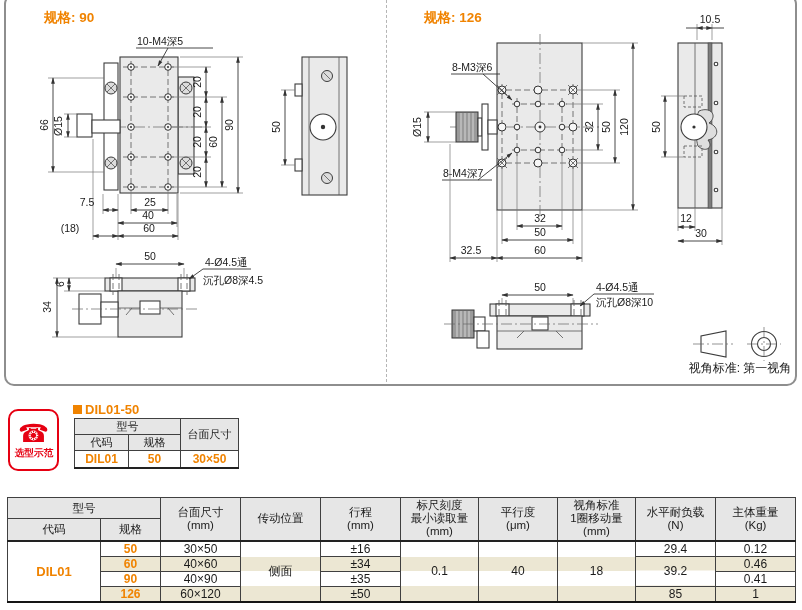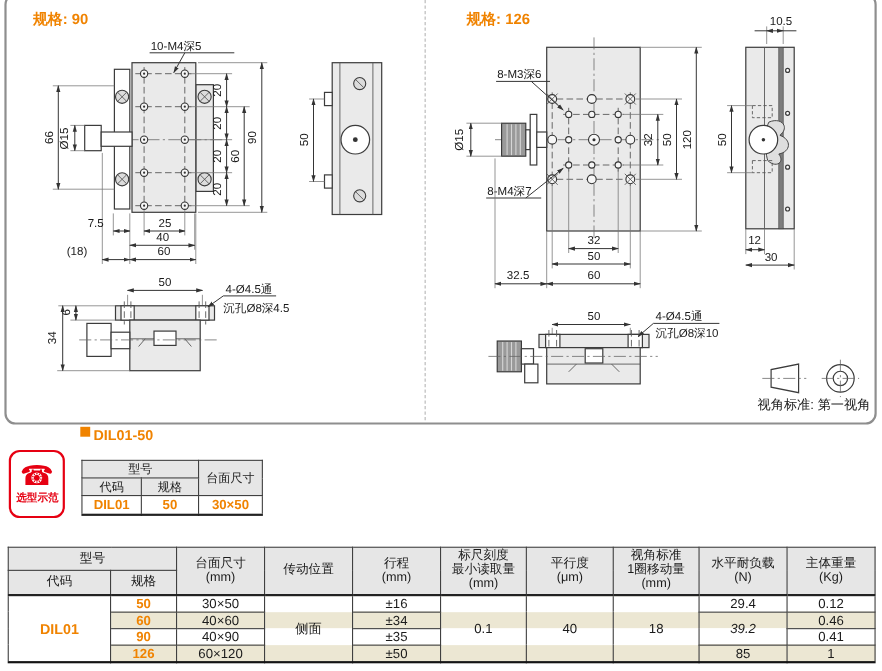--- a/index.html
+++ b/index.html
@@ -3,21 +3,21 @@
 <meta charset="utf-8">
 <style>
   html,body{margin:0;padding:0;background:#fff;}
   .page{position:relative;width:802px;height:610px;overflow:hidden;background:#fff;
         font-family:"Liberation Sans","DejaVu Sans",sans-serif;}
   
   .panel{position:absolute;left:4px;top:-6px;width:789px;height:388px;
          border:2px solid #8e8e8e;border-radius:10px;box-sizing:content-box;}
   .divider{position:absolute;left:386px;top:0;height:382px;width:0;border-left:1px dashed #b5b5b5;}
   .spec-title{position:absolute;color:#f08300;font-weight:bold;font-size:13.5px;}
-  .spec-title.l{left:30px;top:9px;}
+  .spec-title.l{left:44px;top:9px;}
   .spec-title.r{left:408px;top:9px;margin-left:16px;}
   svg.draw{position:absolute;left:0;top:0;}
   
   .gf{fill:#eaeaea;stroke:#3c3c3c;stroke-width:1.1;}
   .wf{fill:#ffffff;stroke:#3c3c3c;stroke-width:1.1;}
   .gf2{fill:#dcdcdc;stroke:#3c3c3c;stroke-width:1;}
   .tl{stroke:#555;stroke-width:0.8;fill:none;}
   .dsh{stroke:#555;stroke-width:0.8;stroke-dasharray:6 3;fill:none;}
   .cl{stroke:#666;stroke-width:0.7;stroke-dasharray:11 3 2 3;fill:none;}
   .ext{stroke:#777;stroke-width:0.7;fill:none;}
@@ -28,41 +28,41 @@
   .kl{stroke:#d6d6d6;stroke-width:1;}
   text.dt{font:10.5px "Liberation Sans","DejaVu Sans",sans-serif;fill:#1a1a1a;}
   text.vt{font:12px "Liberation Sans","DejaVu Sans",sans-serif;fill:#1a1a1a;}
   
   .badge{position:absolute;left:8px;top:409px;width:51px;height:62px;border:2.5px solid #e60012;
          border-radius:10px;box-sizing:border-box;display:flex;flex-direction:column;
          align-items:center;justify-content:center;background:#fff;}
   .badge-phone{font-size:25px;line-height:1.05;color:#e60012;}
   .badge-label{font-size:10.5px;font-weight:bold;color:#e60012;white-space:nowrap;transform:scale(.92);}
   
-  .ex-title{position:absolute;left:73px;top:388px;display:flex;align-items:flex-start;
+  .ex-title{position:absolute;left:73px;top:402px;display:flex;align-items:center;
             color:#f08300;font-weight:bold;font-size:13px;}
   .ex-title .sq{width:9px;height:9px;background:#f08300;margin-right:3px;display:inline-block;}
   table.ext{position:absolute;left:74px;top:418px;border-collapse:collapse;table-layout:fixed;
             border-bottom:2px solid #222;}
   table.ext td{border:1px solid #404040;text-align:center;vertical-align:middle;padding:0;}
   table.ext .hd{background:#e6e6e6;font-size:11px;color:#1b1b1b;height:14px;}
   table.ext .val{color:#f08300;font-weight:bold;font-size:12px;height:16px;}
   
   table.bt{position:absolute;left:7px;top:497px;border-collapse:collapse;table-layout:fixed;
            border-bottom:2px solid #151515;}
   table.bt td{border:1px solid #404040;text-align:center;vertical-align:middle;
               font-size:12px;color:#1b1b1b;padding:0;}
   table.bt .hd{background:#e6e6e6;font-size:11.5px;line-height:1.12;white-space:pre-line;}
   table.bt .hb{border-bottom:2px solid #222;}
   table.bt tr.h1{height:21px;} table.bt tr.h2{height:22px;} table.bt tr.dr{height:15px;}
   table.bt .code{color:#f08300;font-weight:bold;font-size:13px;background:#fff;}
   table.bt .spec{color:#f08300;font-weight:bold;}
   table.bt .beige{background:#ece7d3;}
   table.bt .stripe4{background:linear-gradient(to bottom,#fff 0 25%,#ece7d3 25% 50%,#fff 50% 75%,#ece7d3 75% 100%);}
-  table.bt .stripeload{background:linear-gradient(to bottom,#ece7d3 0 50%,#fff 50% 100%);font-style:italic;}
+  table.bt .stripeload{background:linear-gradient(to bottom,#ece7d3 0 50%,#fff 50% 100%);}
 </style>
 </head>
 <body>
 
 <div class="page">
 
   <div class="panel"></div>
   <div class="divider"></div>
 
   <div class="spec-title l">规格: 90</div>

